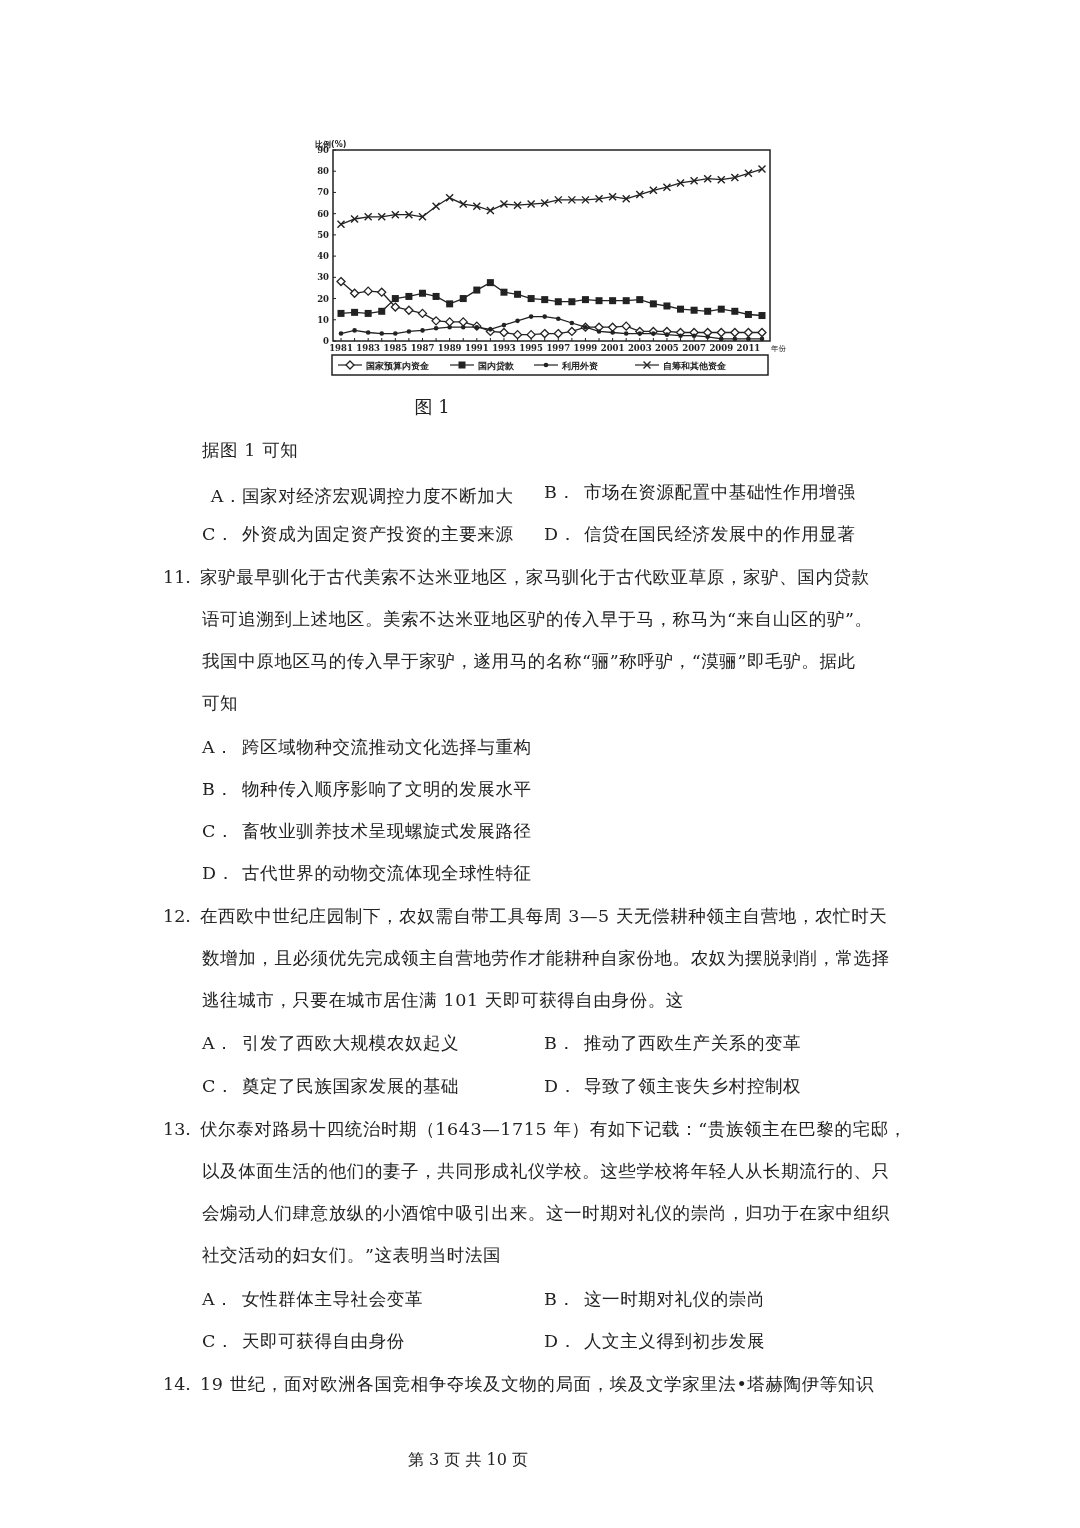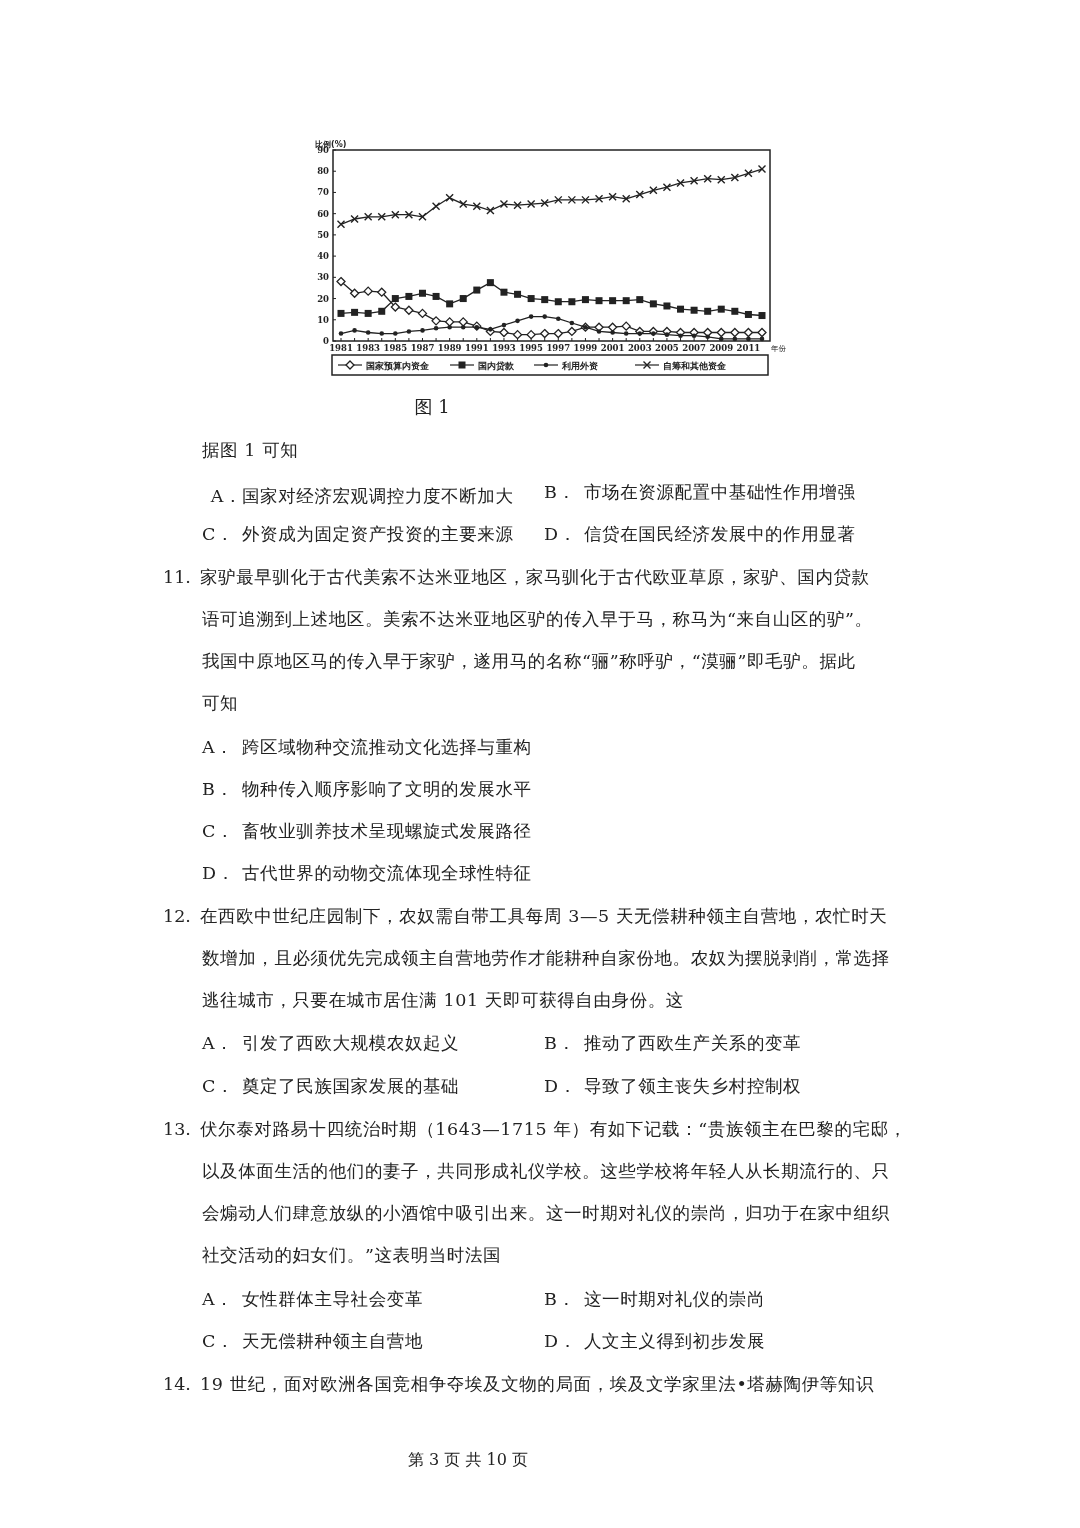--- a/index.html
+++ b/index.html
@@ -279,19 +279,19 @@
 <div class="line" style="left:202px; top:1074px;"><span class="opt-letter">C．</span><span>奠定了民族国家发展的基础</span></div>
 <div class="line" style="left:544px; top:1074px;"><span class="opt-letter">D．</span><span>导致了领主丧失乡村控制权</span></div>
 
 <div class="qnum" style="left:163px; top:1117px;text-align:center;">13.</div>
 <div class="line" style="left:200px; top:1117px;">伏尔泰对路易十四统治时期（1643—1715 年）有如下记载：“贵族领主在巴黎的宅邸，</div>
 <div class="line" style="left:202px; top:1159px;">以及体面生活的他们的妻子，共同形成礼仪学校。这些学校将年轻人从长期流行的、只</div>
 <div class="line" style="left:202px; top:1201px;">会煽动人们肆意放纵的小酒馆中吸引出来。这一时期对礼仪的崇尚，归功于在家中组织</div>
 <div class="line" style="left:202px; top:1243px;">社交活动的妇女们。”这表明当时法国</div>
 <div class="line" style="left:202px; top:1287px;"><span class="opt-letter">A．</span><span>女性群体主导社会变革</span></div>
 <div class="line" style="left:544px; top:1287px;"><span class="opt-letter">B．</span><span>这一时期对礼仪的崇尚</span></div>
-<div class="line" style="left:202px; top:1329px;"><span class="opt-letter">C．</span><span>天无偿耕种领主自营地</span></div>
+<div class="line" style="left:202px; top:1329px;"><span class="opt-letter">C．</span><span>天即可获得自由身份</span></div>
 <div class="line" style="left:544px; top:1329px;"><span class="opt-letter">D．</span><span>人文主义得到初步发展</span></div>
 
 <div class="qnum" style="left:163px; top:1372px;">14.</div>
 <div class="line" style="left:200px; top:1372px;">19 世纪，面对欧洲各国竞相争夺埃及文物的局面，埃及文学家里法•塔赫陶伊等知识</div>
 
 <div class="footer">第 3 页 共 10 页</div>
 
 </body></html>

